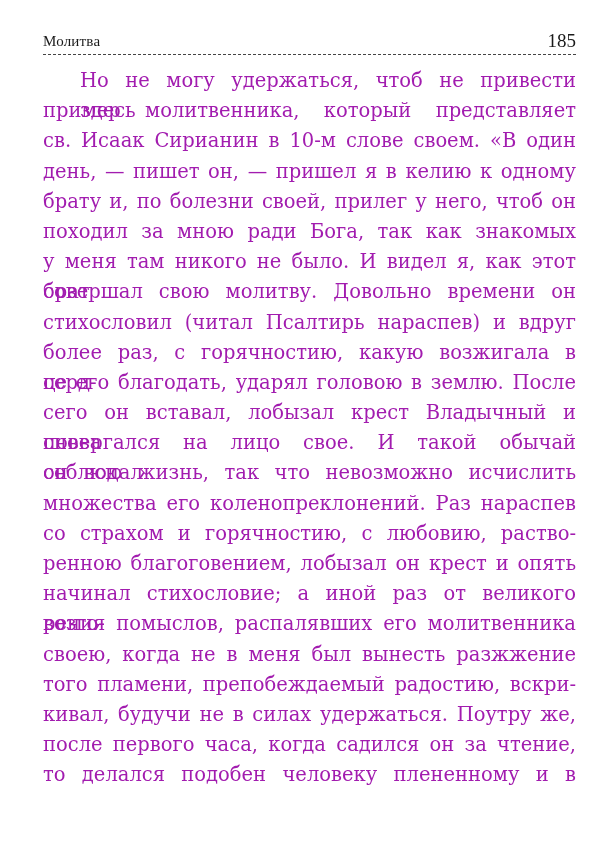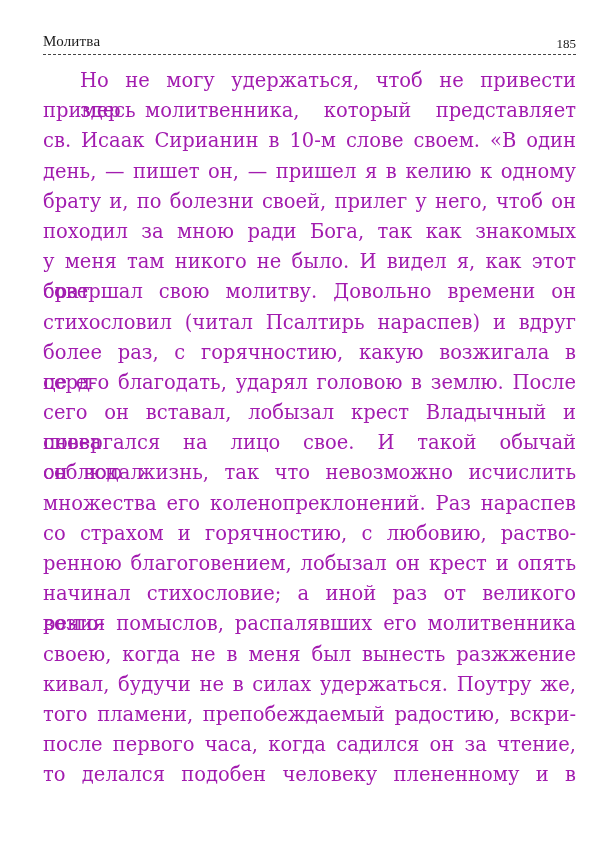--- a/index.html
+++ b/index.html
@@ -32,21 +32,21 @@
       font-family: "Liberation Serif", serif;
       color: #1a1a1a;
     }
     .header-title {
       font-size: 15px;
       font-style: normal;
       letter-spacing: 0.2px;
       padding-bottom: 4px;
     }
     .header-page-number {
-      font-size: 13px;
+      font-size: 19px;
       padding-bottom: 2px;
       text-align: right;
     }
     .header-rule {
       position: absolute;
       left: 35px;
       right: 32px;
       top: 54px;
       height: 0;
       border-top: 1px dashed #444444;
@@ -146,24 +146,24 @@
     <div class="line">
         <span class="fill">начинал стихословие; а иной раз от великого возго-</span>
       </div>
     <div class="line">
         <span class="fill">рения помыслов, распалявших его молитвенника</span>
       </div>
     <div class="line">
         <span class="fill">своею, когда не в меня был вынесть разжжение</span>
       </div>
     <div class="line">
-        <span class="fill">кивал, будучи не в силах удержаться. Поутру же,</span>
+        <span class="fill">того пламени, препобеждаемый радостию, вскри-</span>
       </div>
     <div class="line">
-        <span class="fill">того пламени, препобеждаемый радостию, вскри-</span>
+        <span class="fill">кивал, будучи не в силах удержаться. Поутру же,</span>
       </div>
     <div class="line">
         <span class="fill">после первого часа, когда садился он за чтение,</span>
       </div>
     <div class="line">
         <span class="fill">то делался подобен человеку плененному и в</span>
       </div>
   </div>
 
 </div>

